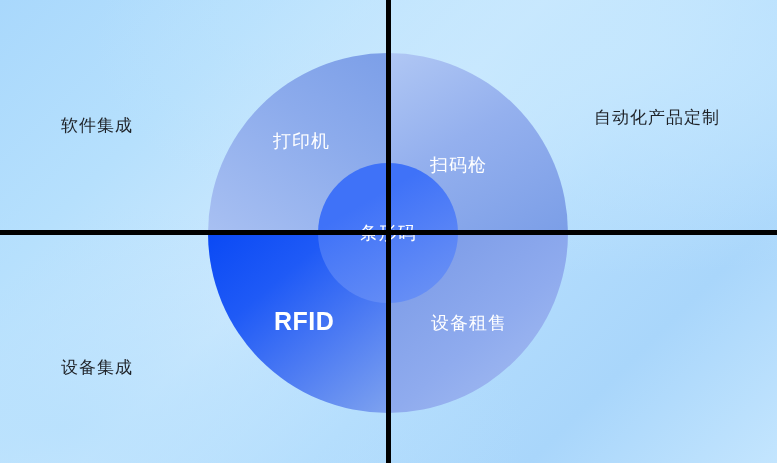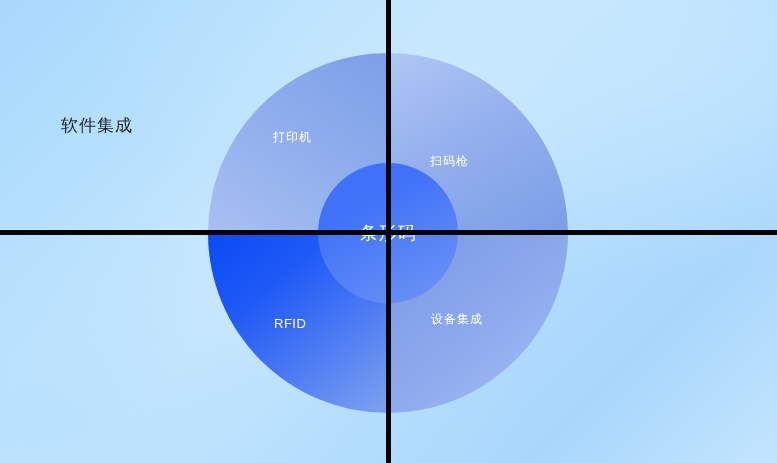--- a/index.html
+++ b/index.html
@@ -105,27 +105,27 @@
     top: 230px;
     width: 777px;
     height: 5px;
     background: #000000;
   }
 
   
   .inner-label {
     position: absolute;
     color: #ffffff;
-    font-size: 12px;
+    font-size: 18px;
     letter-spacing: 1px;
     white-space: nowrap;
   }
   .lbl-printer   { left: 273px; top: 129px; }
   .lbl-scanner   { left: 430px; top: 129px; margin-top: 24px; }
-  .lbl-rfid      { left: 274px; top: 316px; font-size: 13px; letter-spacing: 0.5px; }
+  .lbl-rfid      { left: 274px; top: 307px; font-size: 25px; letter-spacing: 0.5px; font-weight: bold; }
   .lbl-rental    { left: 431px; top: 311px; }
 
   
   .outer-label {
     position: absolute;
     color: #1f2329;
     font-size: 17px;
     letter-spacing: 1px;
     white-space: nowrap;
   }
@@ -151,17 +151,19 @@
   <div class="hub">
     <span class="hub-label">条形码</span>
   </div>
 
   <div class="axis-v"></div>
   <div class="axis-h"></div>
 
   <div class="inner-label lbl-printer">打印机</div>
   <div class="inner-label lbl-scanner">扫码枪</div>
   <div class="inner-label lbl-rfid">RFID</div>
-  <div class="inner-label lbl-rental">设备集成</div>
+  <div class="inner-label lbl-rental">设备租售</div>
 
   <div class="outer-label lbl-software">软件集成</div>
+  <div class="outer-label lbl-automation">自动化产品定制</div>
+  <div class="outer-label lbl-equipment">设备集成</div>
 
 </div>
 
 </body></html>

